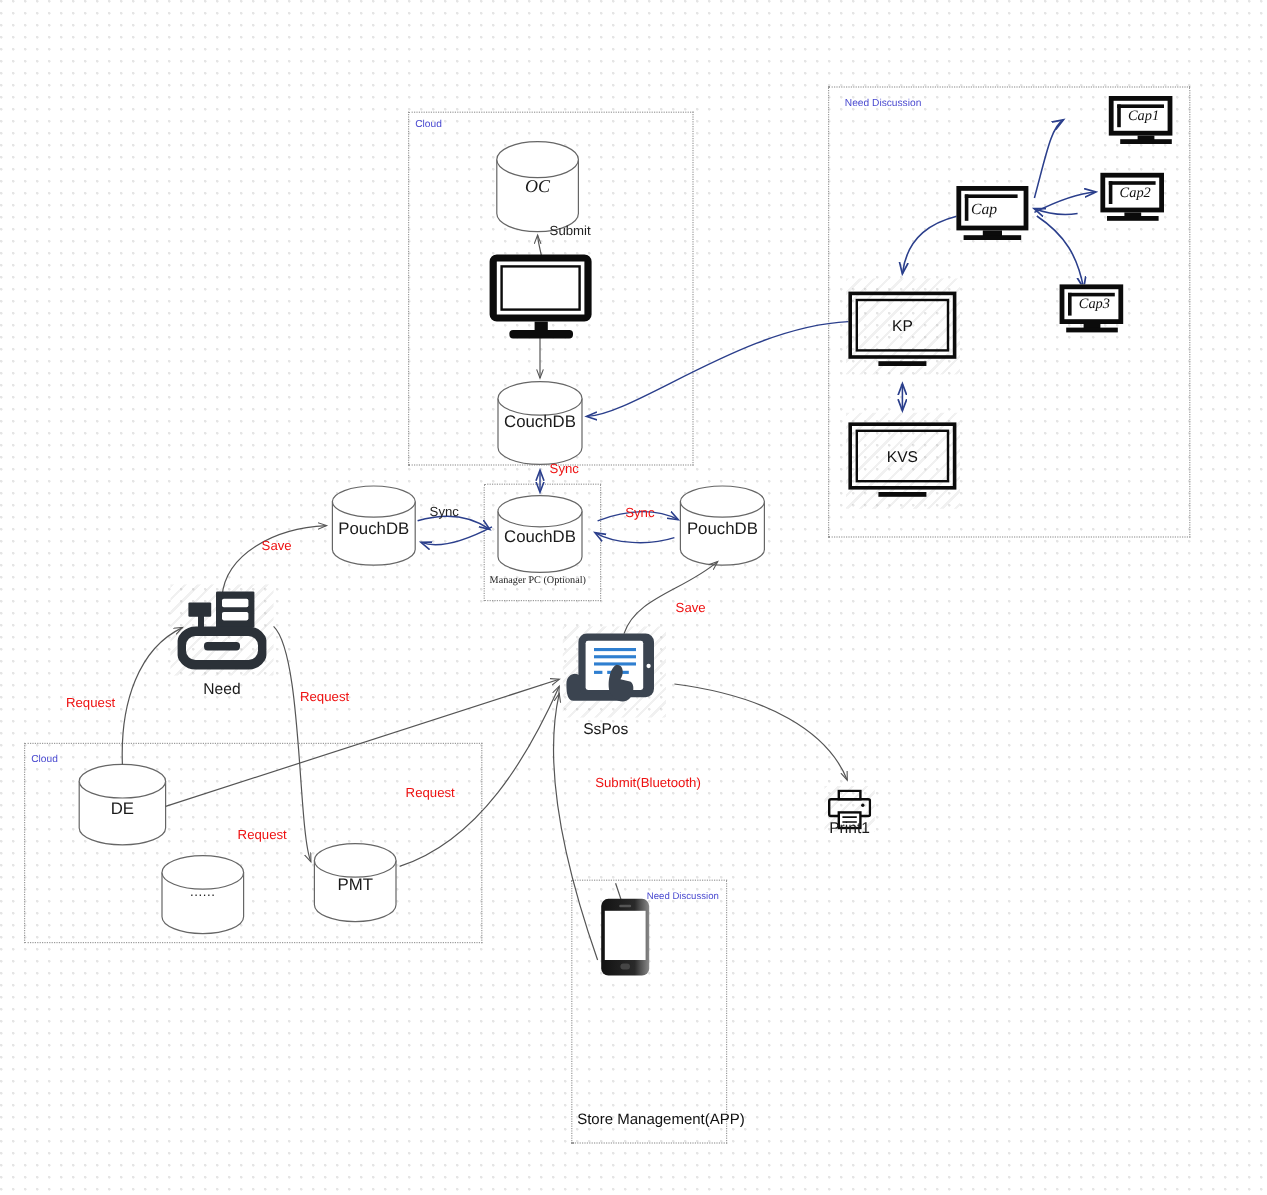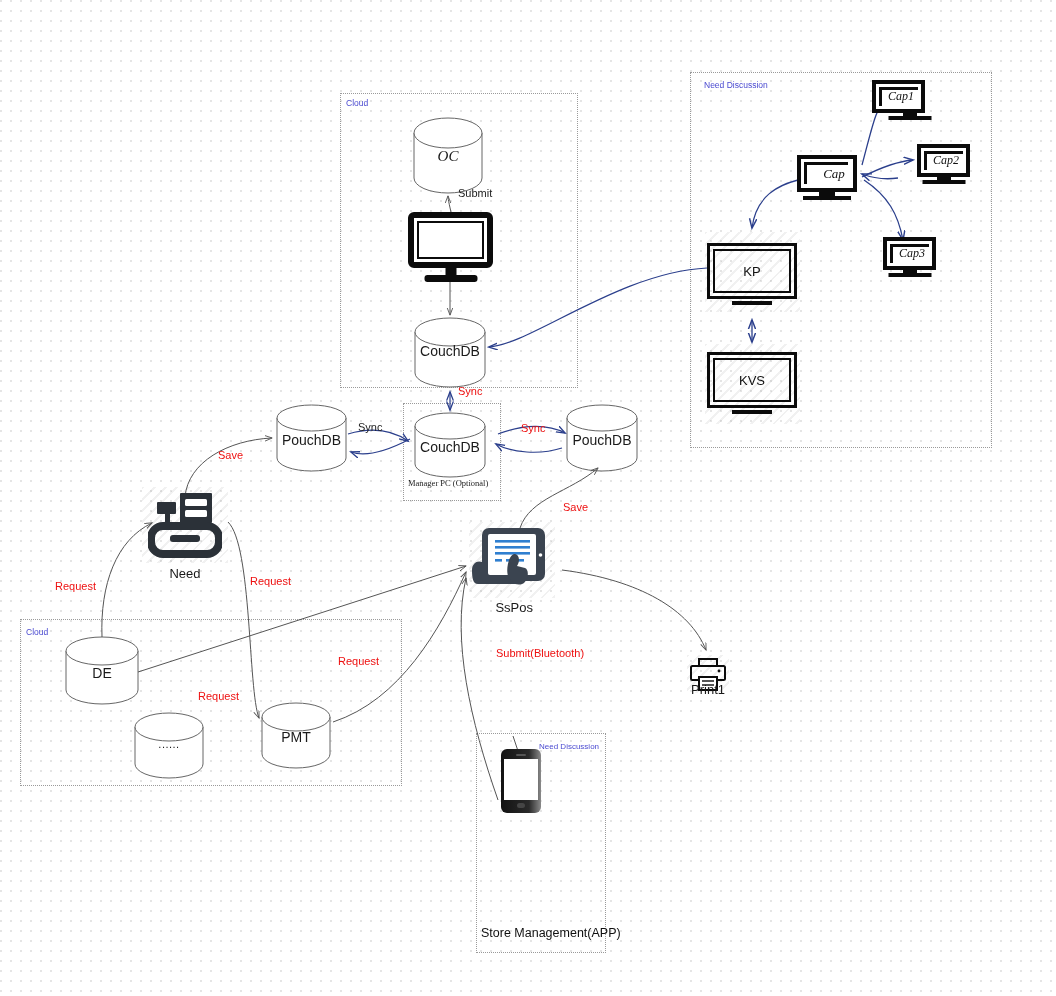--- a/index.html
+++ b/index.html
@@ -223,24 +223,24 @@
     <div style="position:absolute;left:50%;transform:translateX(-50%);top:63px;width:53px;height:7px;background:#0b0b0b;border-radius:3px;"></div>
   </div>
 
   <div class="node" style="left:797px;top:155px;width:60px;height:47px;">
     <div style="position:absolute;left:0;top:0;width:60px;height:37px;border:4px solid #0b0b0b;box-sizing:border-box;background:#fff;">
       <div style="position:absolute;left:3px;top:3px;width:44px;height:2.5px;background:#0b0b0b;"></div>
       <div style="position:absolute;left:3px;top:3px;width:2.5px;height:22px;background:#0b0b0b;"></div>
     </div>
     <div style="position:absolute;left:50%;transform:translateX(-50%);top:37px;width:16px;height:5px;background:#0b0b0b;"></div>
     <div style="position:absolute;left:50%;transform:translateX(-50%);top:41px;width:48px;height:4px;background:#0b0b0b;"></div>
-    <div style="position:absolute;left:0;top:0;width:40px;height:37px;display:flex;align-items:center;justify-content:center;font-size:13px;font-style:italic;font-family:'Liberation Serif',serif;color:#111;padding-left:6px;box-sizing:border-box;margin-left:14px;">Cap</div>
-  </div>
-
-  <div class="node" style="left:872px;top:80px;width:62px;height:42px;padding-left:13px;">
+    <div style="position:absolute;left:0;top:0;width:40px;height:37px;display:flex;align-items:center;justify-content:center;font-size:13px;font-style:italic;font-family:'Liberation Serif',serif;color:#111;padding-left:6px;box-sizing:border-box;">Cap</div>
+  </div>
+
+  <div class="node" style="left:924px;top:80px;width:62px;height:42px;">
     <div style="position:absolute;left:0;top:0;width:53px;height:33px;border:4px solid #0b0b0b;box-sizing:border-box;background:#fff;">
       <div style="position:absolute;left:3px;top:3px;width:39px;height:2.5px;background:#0b0b0b;"></div>
       <div style="position:absolute;left:3px;top:3px;width:2.5px;height:19px;background:#0b0b0b;"></div>
     </div>
     <div style="position:absolute;left:50%;transform:translateX(-50%);top:33px;width:14px;height:4px;background:#0b0b0b;"></div>
     <div style="position:absolute;left:50%;transform:translateX(-50%);top:36px;width:43px;height:4px;background:#0b0b0b;"></div>
     <div style="position:absolute;left:0;top:0;width:53px;height:33px;display:flex;align-items:center;justify-content:center;font-size:12px;font-style:italic;font-family:'Liberation Serif',serif;color:#111;padding-left:5px;box-sizing:border-box;">Cap1</div>
   </div>
 
   <div class="node" style="left:917px;top:144px;width:53px;height:42px;">
@@ -301,21 +301,21 @@
       <rect x="25" y="20" width="35" height="2.6" fill="#2f7fd0"></rect>
       <rect x="25" y="26" width="35" height="2.6" fill="#2f7fd0"></rect>
       <rect x="25" y="33" width="7" height="2.6" fill="#2f7fd0"></rect>
       <rect x="36" y="33" width="7" height="2.6" fill="#2f7fd0"></rect>
       <rect x="47" y="33" width="7" height="2.6" fill="#2f7fd0"></rect>
       <path d="M2,44 C2,36 10,33 14,38 L14,52 L46,52 L46,58 L8,58 C3,58 2,52 2,44 Z" fill="#3b4450"></path>
       <path d="M44,28 C50,28 50,36 47,40 L55,42 C60,44 58,56 52,58 C46,60 40,56 38,50 C36,44 38,30 44,28 Z" fill="#3b4450"></path>
       <rect x="42" y="33" width="5" height="10" rx="2.5" fill="#ffffff" opacity="0.0"></rect>
     </svg>
   </div>
-  <div class="nodelabel" style="left:443px;top:600px;width:90px;text-align:right;font-size:13px;">SsPos</div>
+  <div class="nodelabel" style="left:486px;top:600px;width:90px;text-align:left;font-size:13px;">SsPos</div>
 
   <div class="node" style="left:690px;top:658px;width:36px;height:34px;">
     <svg width="36" height="34" viewBox="0 0 36 34">
       <rect x="9" y="1" width="18" height="7" fill="none" stroke="#0b0b0b" stroke-width="2"></rect>
       <rect x="1" y="8" width="34" height="14" rx="1.5" fill="none" stroke="#0b0b0b" stroke-width="2"></rect>
       <circle cx="29" cy="13" r="1.4" fill="#0b0b0b"></circle>
       <rect x="9" y="19" width="18" height="13" fill="#ffffff" stroke="#0b0b0b" stroke-width="2"></rect>
       <line x1="12" y1="23" x2="24" y2="23" stroke="#0b0b0b" stroke-width="1.4"></line>
       <line x1="12" y1="27" x2="24" y2="27" stroke="#0b0b0b" stroke-width="1.4"></line>
     </svg>

